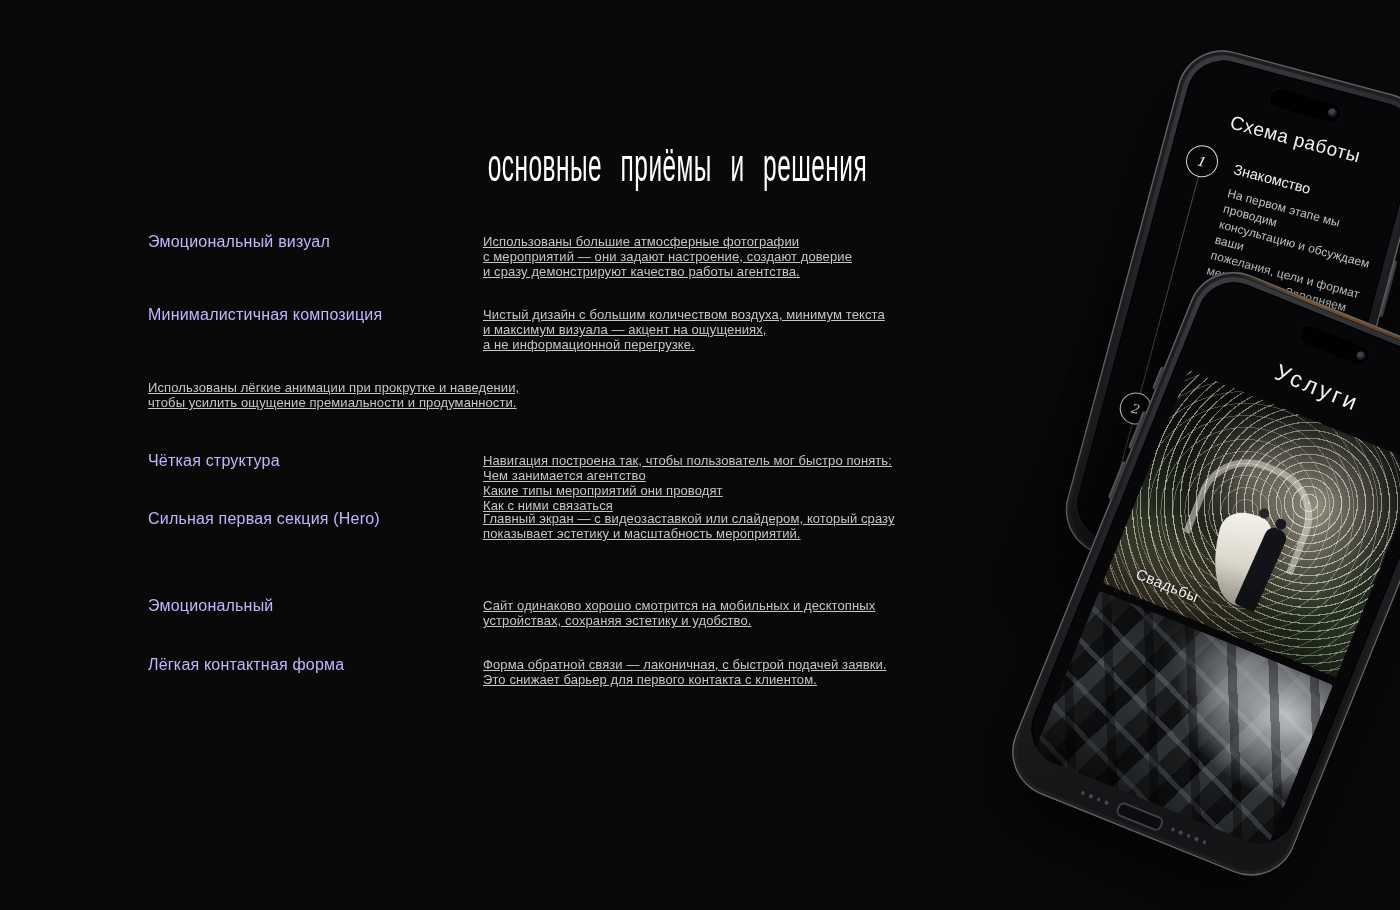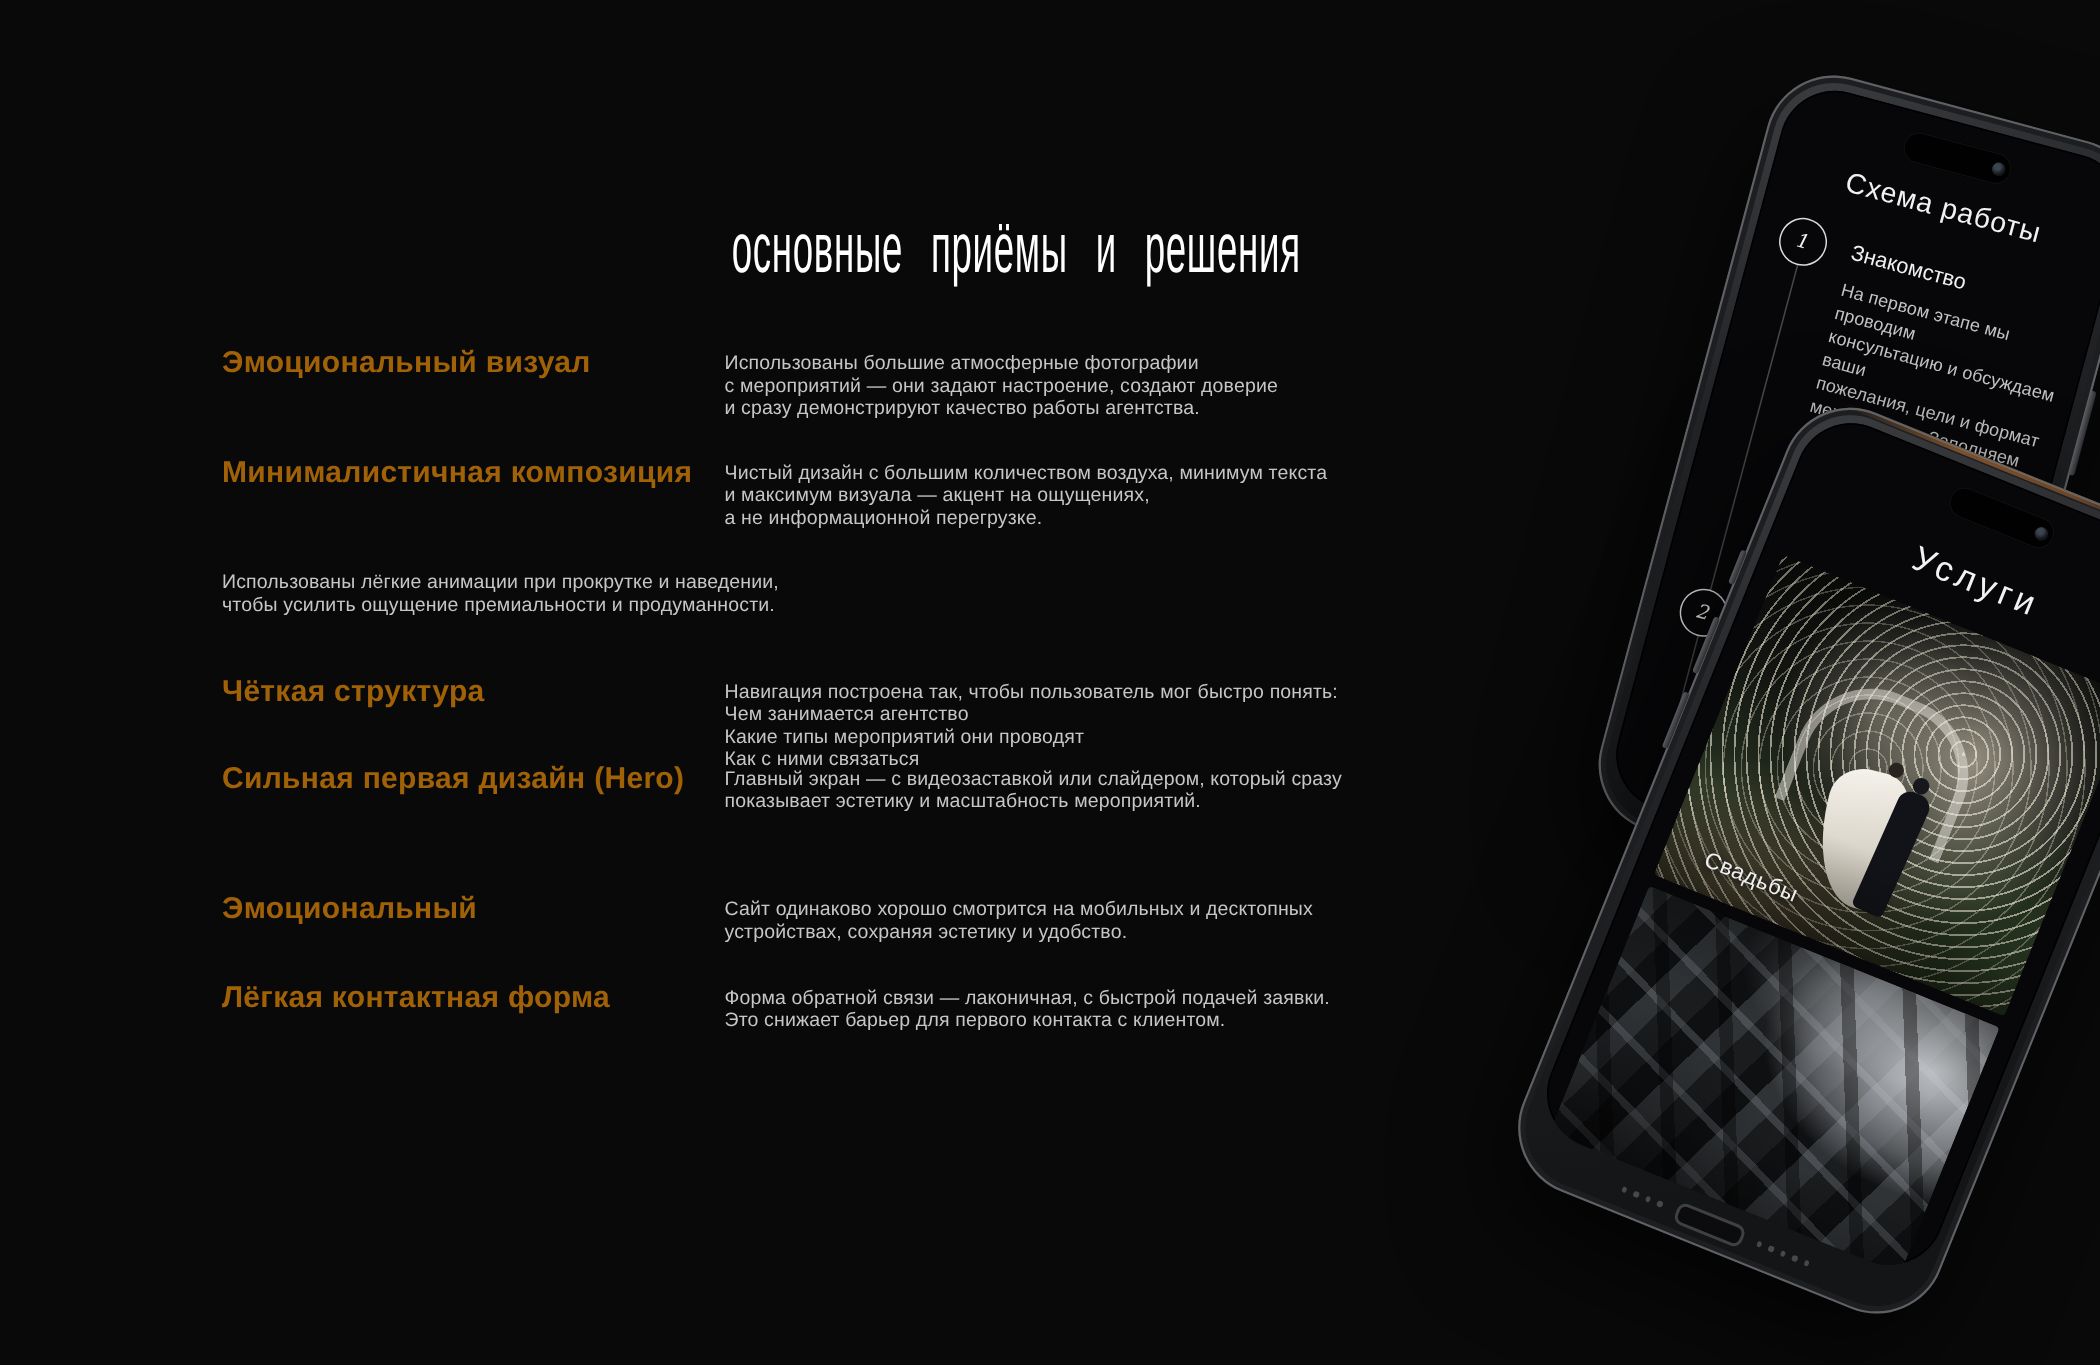--- a/index.html
+++ b/index.html
@@ -21,25 +21,25 @@
   .feature-row:nth-child(1){top:234px}
   .feature-row:nth-child(2){top:307px}
   .feature-row:nth-child(3){top:380px}
   .feature-row:nth-child(4){top:453px}
   .feature-row:nth-child(5){top:511px}
   .feature-row:nth-child(6){top:598px}
   .feature-row:nth-child(7){top:657px}
   .feature-row:nth-child(8){top:715px}
   .feature-label{
     width:335px;flex:0 0 335px;
-    font-size:20px;font-weight:700;letter-spacing:.2px;color:#a16207;line-height:16px;
+    font-size:16px;font-weight:400;letter-spacing:.2px;color:#c4b5fd;line-height:16px;
   }
   .feature-desc{
     width:430px;font-size:13px;color:#c6c6c6;line-height:15px;
-    letter-spacing:.1px;white-space:pre-line;
+    letter-spacing:.1px;white-space:pre-line;text-decoration:underline;
   }
   
   .phone{
     position:absolute;border-radius:46px;
     background:linear-gradient(145deg,#3c3d40 0%,#232427 35%,#141517 80%);
     box-shadow:inset 0 0 0 1.5px rgba(160,162,168,.5),inset 0 0 0 5px #1d1e20,
                0 30px 70px rgba(0,0,0,.65);
     transform-origin:0 0;
   }
   .screen{
@@ -176,21 +176,21 @@
 чтобы усилить ощущение премиальности и продуманности.</div>
     </div>
     <div class="feature-row">
       <div class="feature-label">Чёткая структура</div>
       <div class="feature-desc">Навигация построена так, чтобы пользователь мог быстро понять:
 Чем занимается агентство
 Какие типы мероприятий они проводят
 Как с ними связаться</div>
     </div>
     <div class="feature-row">
-      <div class="feature-label">Сильная первая дизайн (Hero)</div>
+      <div class="feature-label">Сильная первая секция (Hero)</div>
       <div class="feature-desc">Главный экран — с видеозаставкой или слайдером, который сразу
 показывает эстетику и масштабность мероприятий.</div>
     </div>
     <div class="feature-row">
       <div class="feature-label">Эмоциональный</div>
       <div class="feature-desc">Сайт одинаково хорошо смотрится на мобильных и десктопных
 устройствах, сохраняя эстетику и удобство.</div>
     </div>
     <div class="feature-row">
       <div class="feature-label">Лёгкая контактная форма</div>

